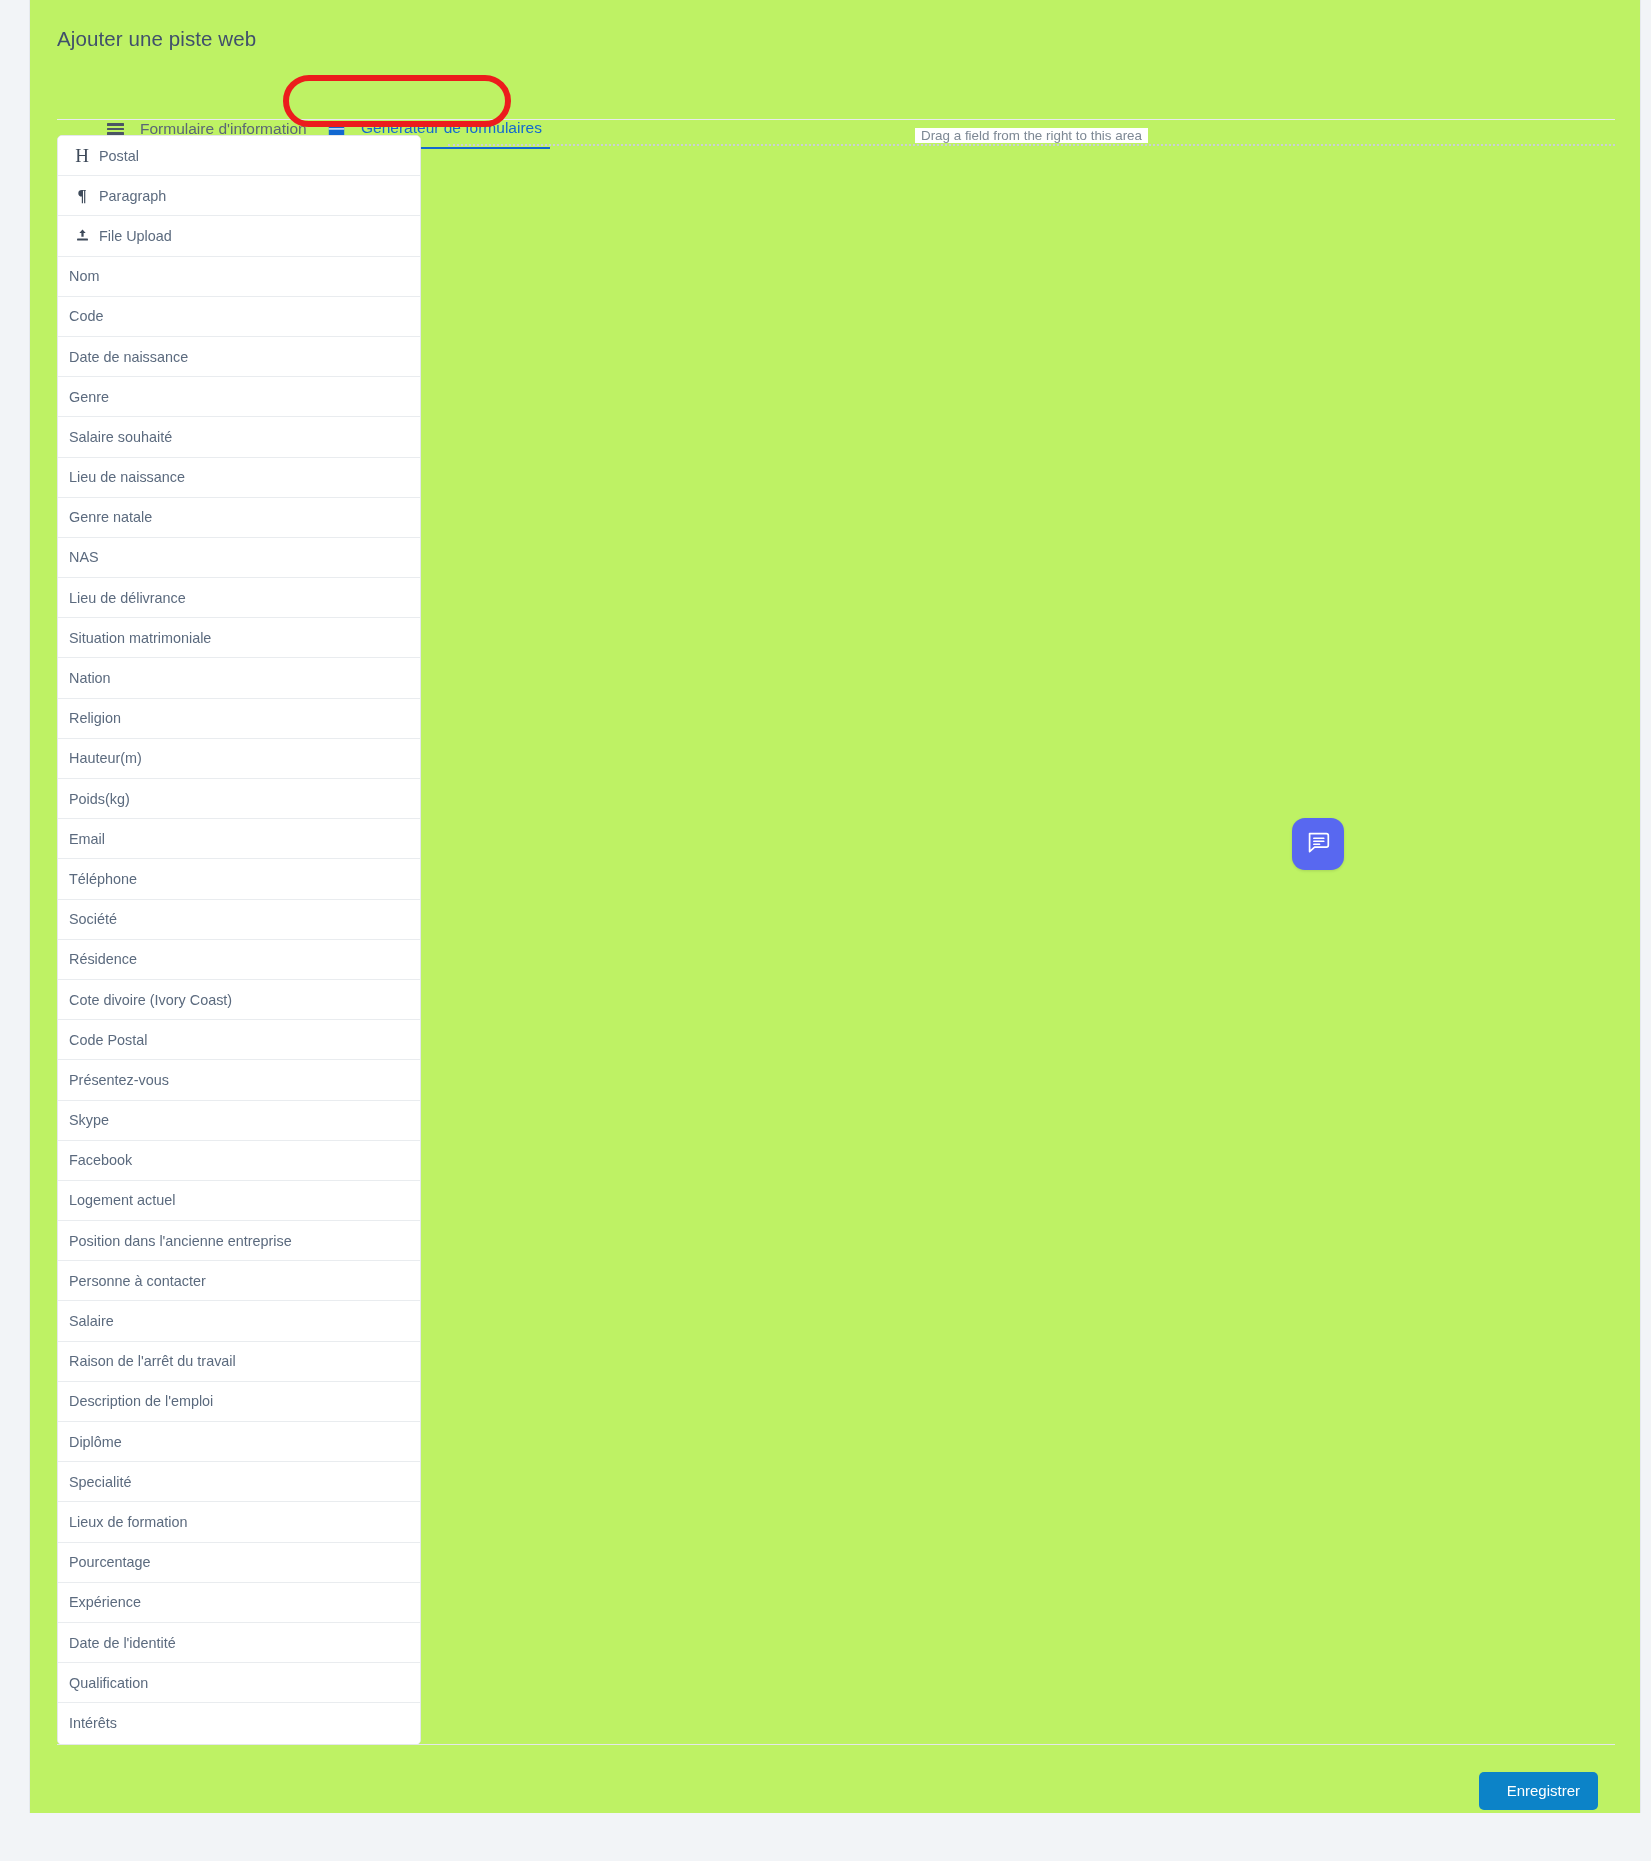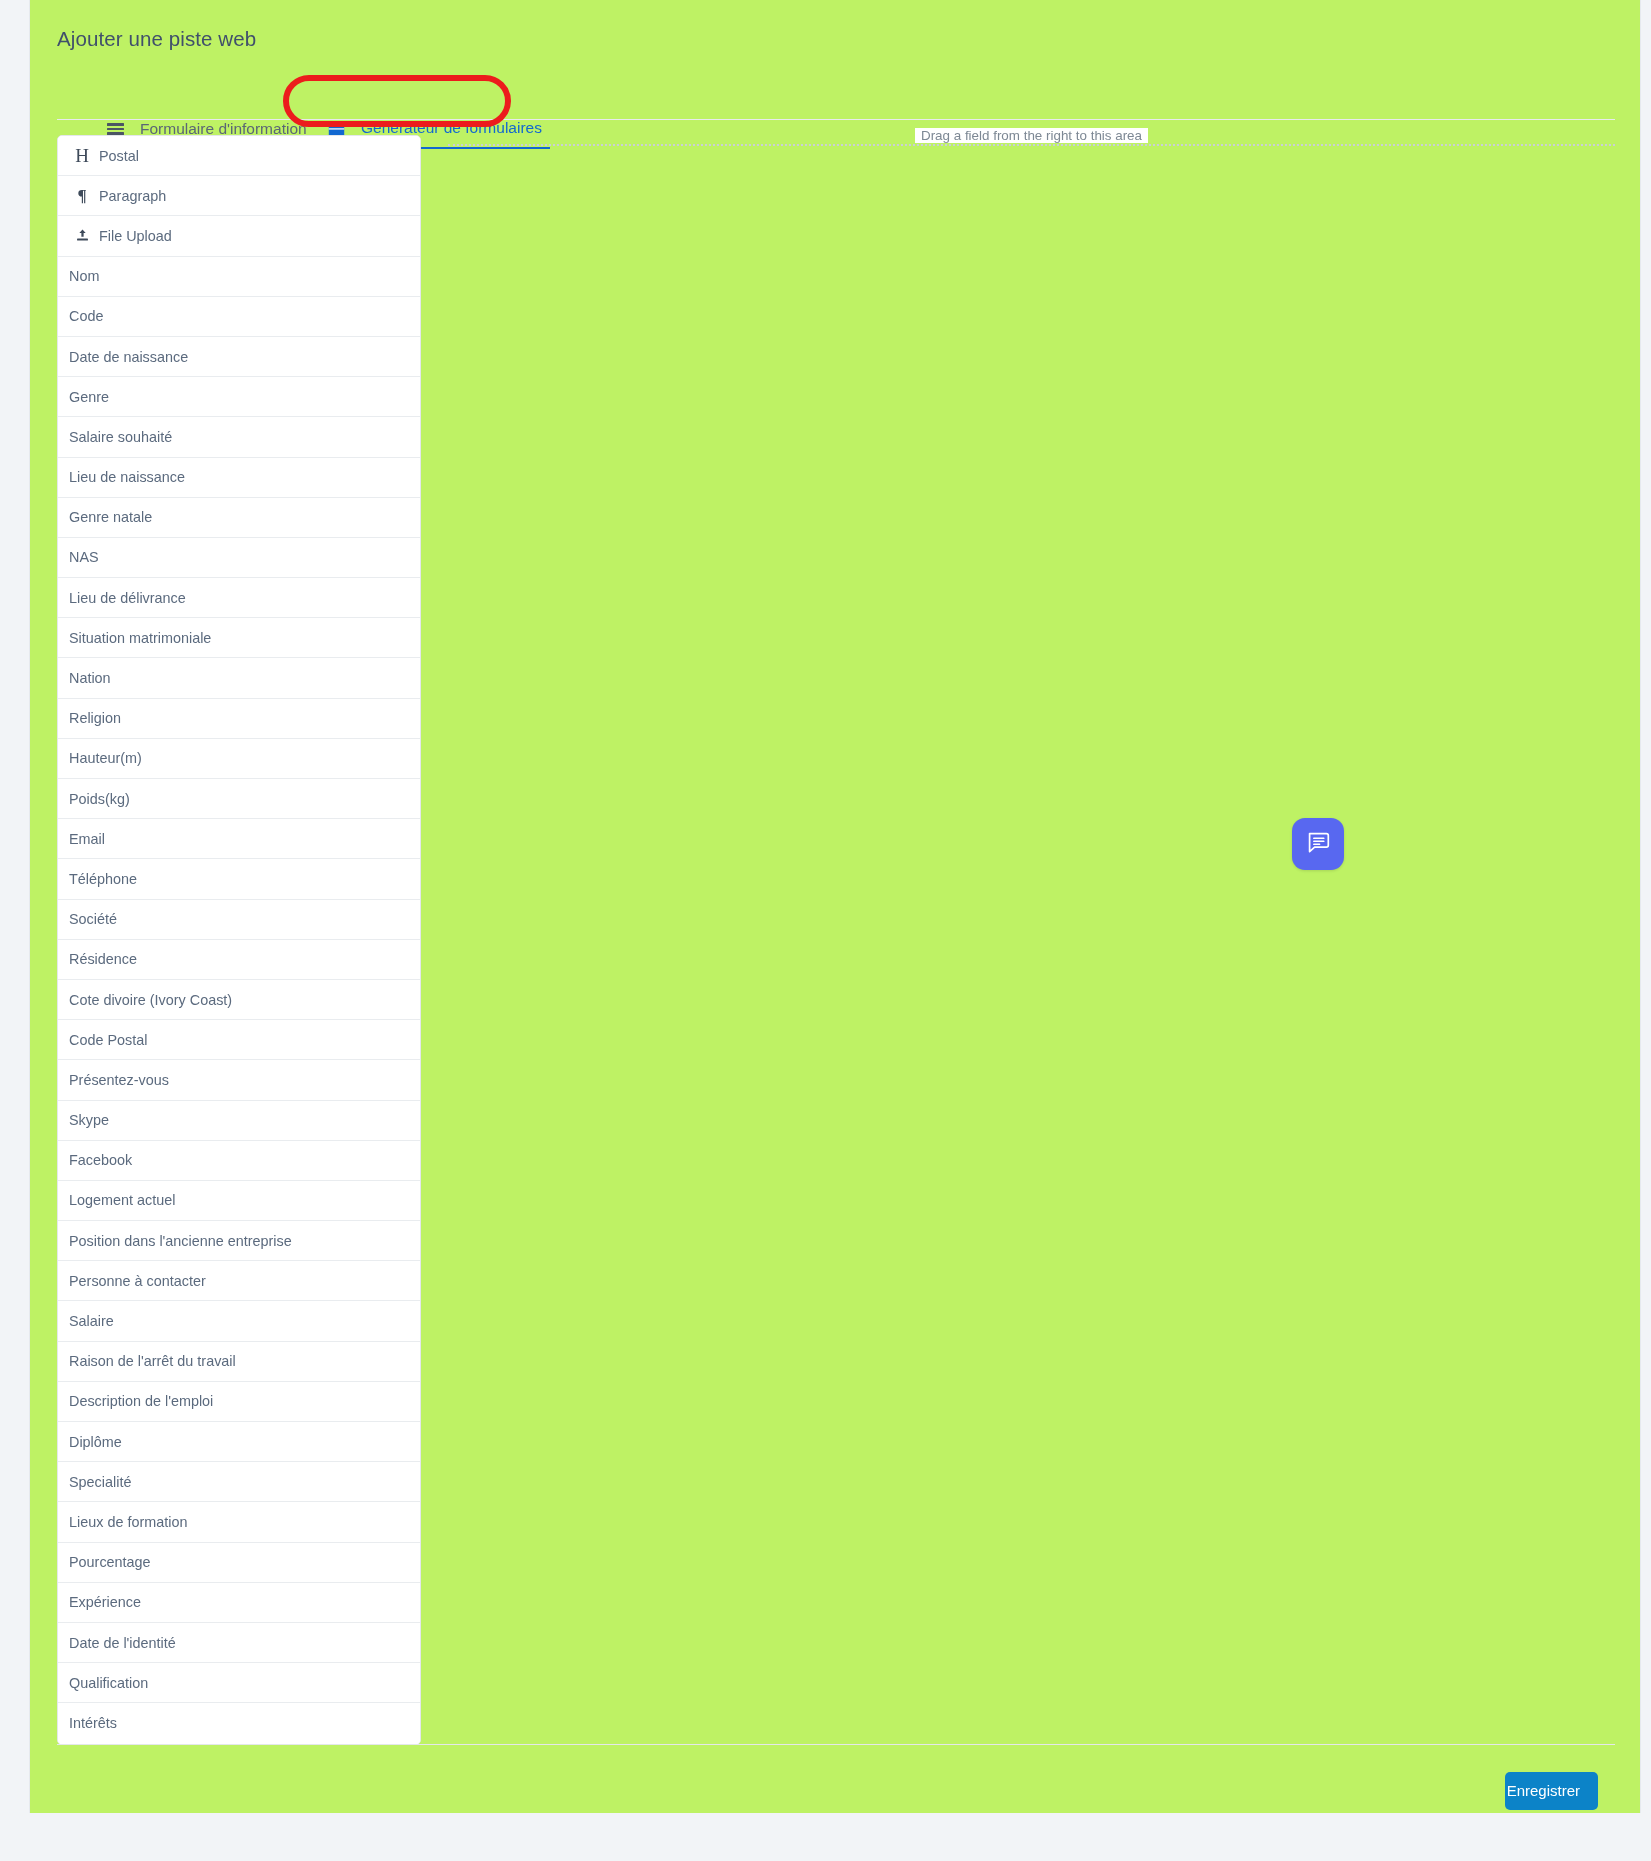--- a/index.html
+++ b/index.html
@@ -151,21 +151,21 @@
     border-top: 1px solid #e4e7eb;
   }
   .btn-save {
     position: absolute;
     right: 42px; top: 1772px;
     background: #0c83c8;
     color: #ffffff;
     font-size: 15px;
     border: none;
     border-radius: 5px;
-    padding: 11px 18px 12px 2px;
+    padding: 11px 18px 12px 28px;
     cursor: pointer;
     line-height: 1;
     font-family: "Liberation Sans", sans-serif;
   }
 
   
   .chat-fab {
     position: absolute;
     left: 1262px; top: 818px;
     width: 52px; height: 52px;

